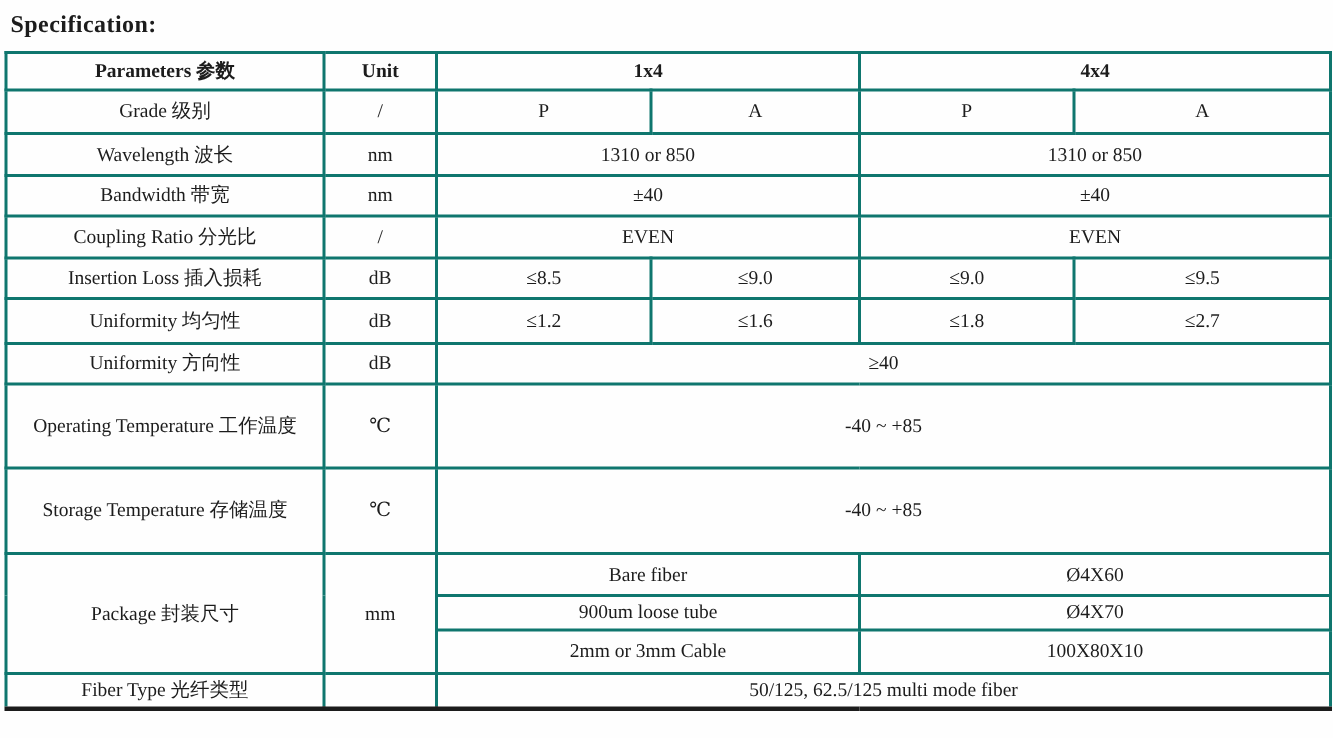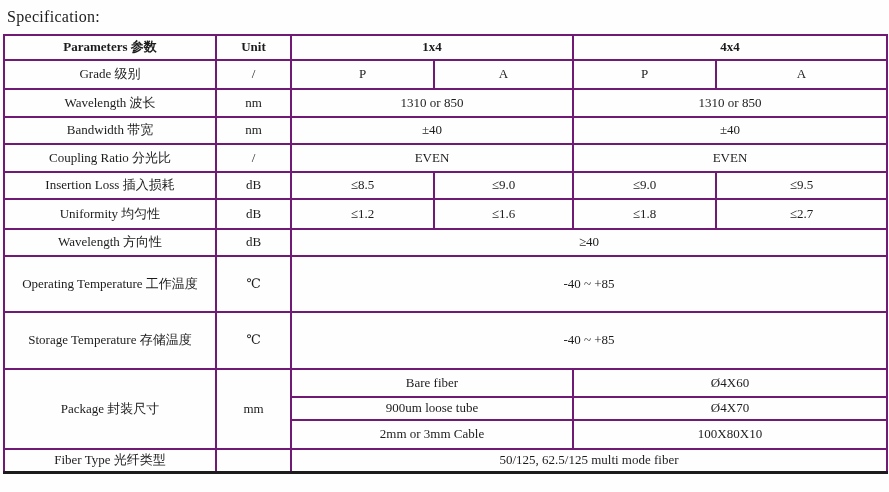--- a/index.html
+++ b/index.html
@@ -9,34 +9,34 @@
     color: #1c1c1c;
   }
   .page {
     width: 889px; height: 492px;
     background: #fefefe;
     box-sizing: border-box;
     padding: 8px 0 0 3px;
     overflow: hidden;
   }
   .spec-title {
-    font-weight: normal;
+    font-weight: bold;
     font-size: 16px;
     letter-spacing: 0.3px;
     margin: 0 0 8px 4px;
   }
   table.spec-table {
     border-collapse: collapse;
     table-layout: fixed;
     width: 883px;
     border: 2px solid #1c1c1c;
     border-bottom-width: 3px;
   }
   table.spec-table td {
-    border: 2px solid #701a75;
+    border: 2px solid #0f766e;
     text-align: center;
     vertical-align: middle;
     font-size: 13px;
     padding: 1px 4px;
     overflow: hidden;
     line-height: 1.45;
   }
   td.bold { font-weight: bold; font-size: 13.5px; }
   td.merge-below { border-bottom-style: hidden; }
   td.vtop { vertical-align: top; padding-top: 7px; }
@@ -123,21 +123,21 @@
       <tr class="h-uni">
         <td>Uniformity 均匀性</td>
         <td>dB</td>
         <td>≤1.2</td>
         <td>≤1.6</td>
         <td>≤1.8</td>
         <td>≤2.7</td>
       </tr>
 
       <tr class="h-dir">
-        <td>Wavelength 方向性</td>
+        <td>Uniformity 方向性</td>
         <td>dB</td>
         <td colspan="4">≥40</td>
       </tr>
 
       <tr class="h-optemp">
         <td class="wrap-narrow">Operating Temperature 工作温度</td>
         <td>℃</td>
         <td colspan="4" class="vtop">-40 ~ +85</td>
       </tr>
 

